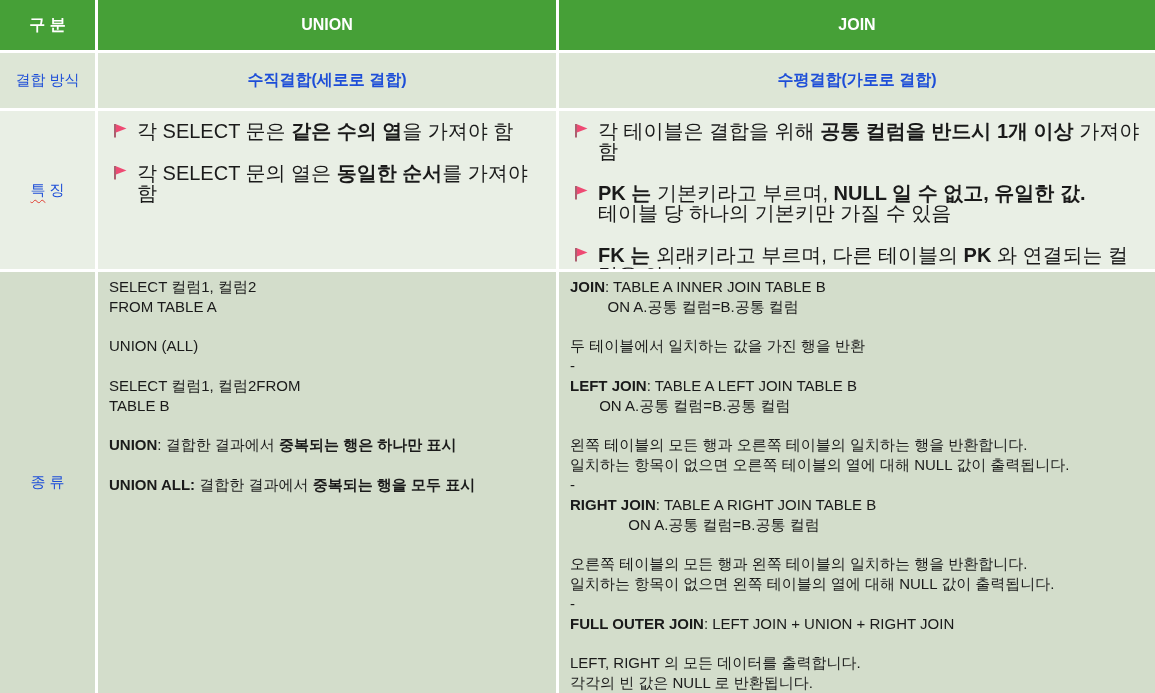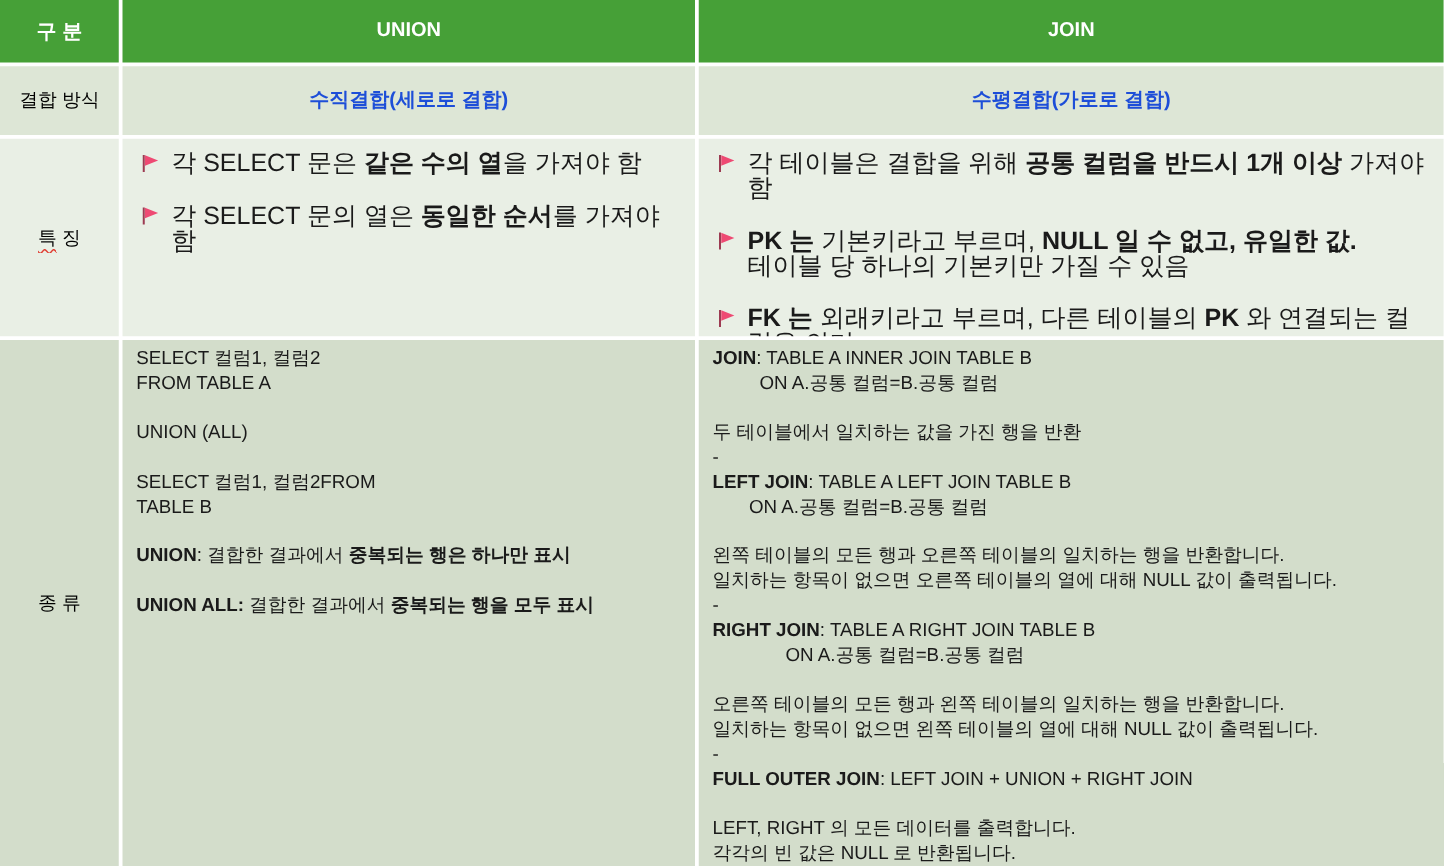--- a/index.html
+++ b/index.html
@@ -20,21 +20,21 @@
   .cell{box-sizing:border-box;overflow:hidden;}
   .hdr{
     background:var(--green,#46A037);
     color:#ffffff;font-weight:bold;font-size:16px;
     display:flex;align-items:center;justify-content:center;
   }
   .center{display:flex;align-items:center;justify-content:center;}
   .row-method{background:var(--row2,#DDE6D6);}
   .row-features{background:var(--row3,#E9EFE5);}
   .row-types{background:var(--row4,#D3DDCB);}
-  .label-cell{font-size:15px;color:#000000;}
+  .label-cell{font-size:15px;color:#1d4ed8;}
   .method-val{font-weight:bold;font-size:16px;color:#1d4ed8;}
   .features-cell{padding:10px 8px 6px 14px;font-size:20px;line-height:20px;}
   .bullet{display:flex;gap:9px;margin-bottom:22px;}
   .bullet svg{flex:0 0 auto;margin-top:2px;}
   .bullet-text{white-space:pre-wrap;}
   .types-cell{padding:5px 8px 19px 11px;font-size:15px;line-height:19.8px;white-space:pre-wrap;}
   .line{min-height:19.8px;}
   .b{font-weight:bold;}
   .squiggle{
     text-decoration:underline wavy var(--squiggle,#E03C31);

